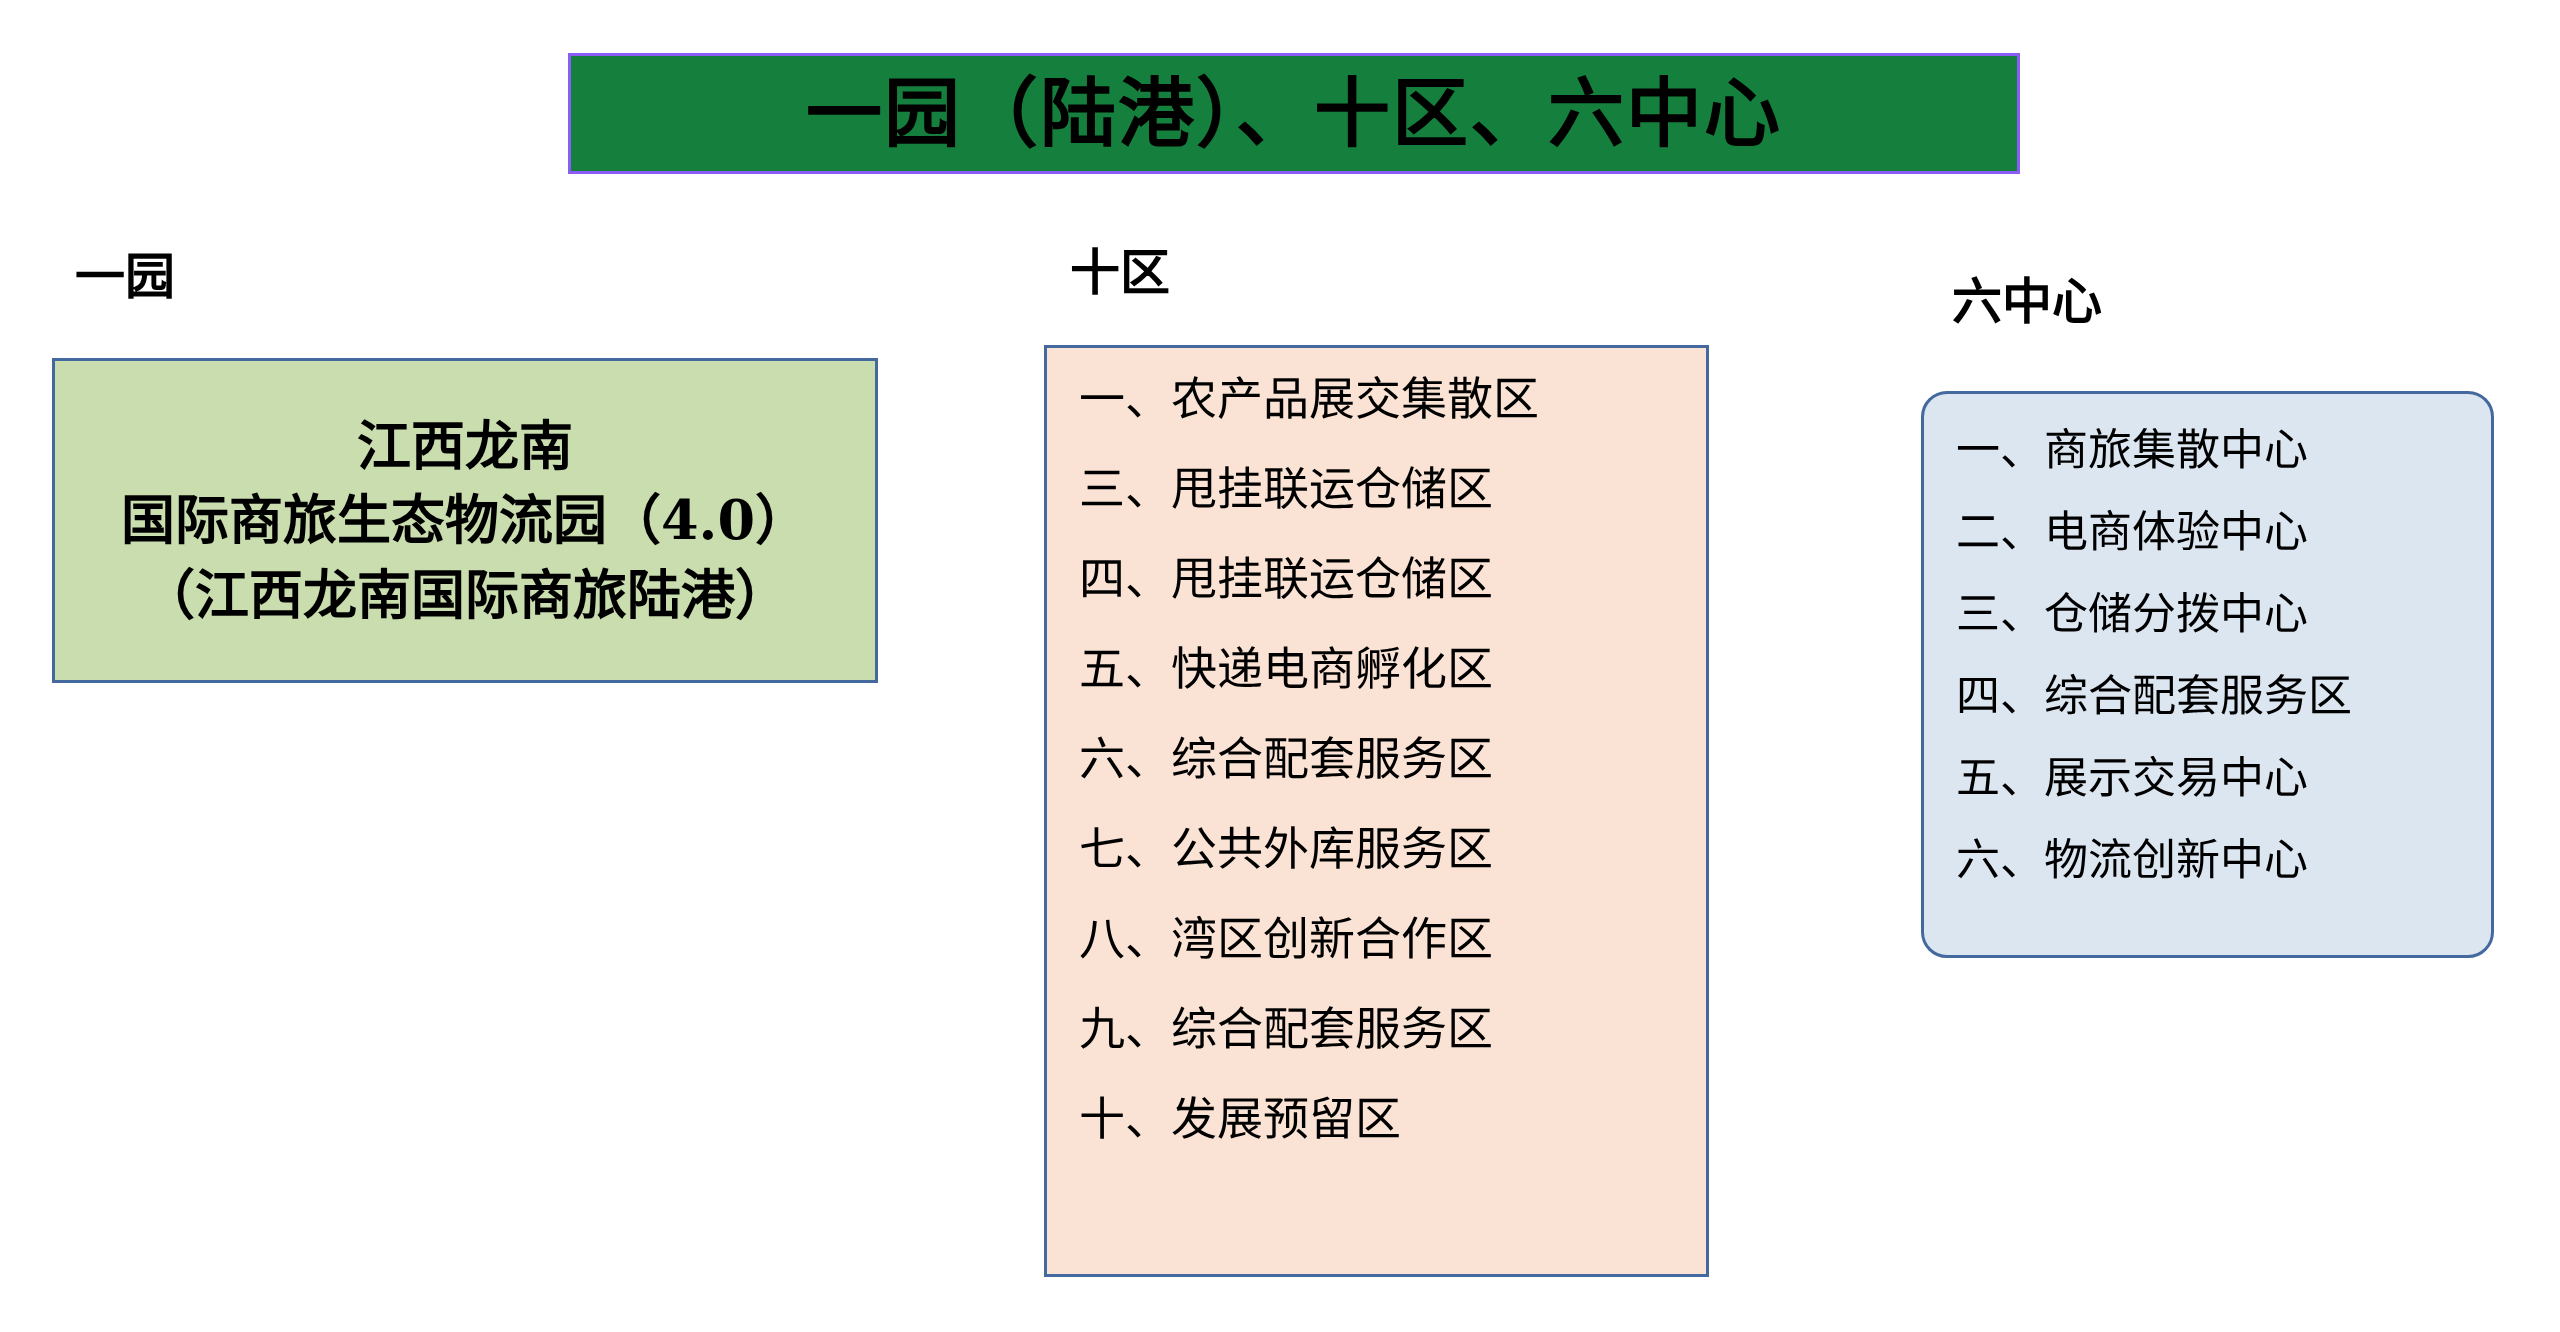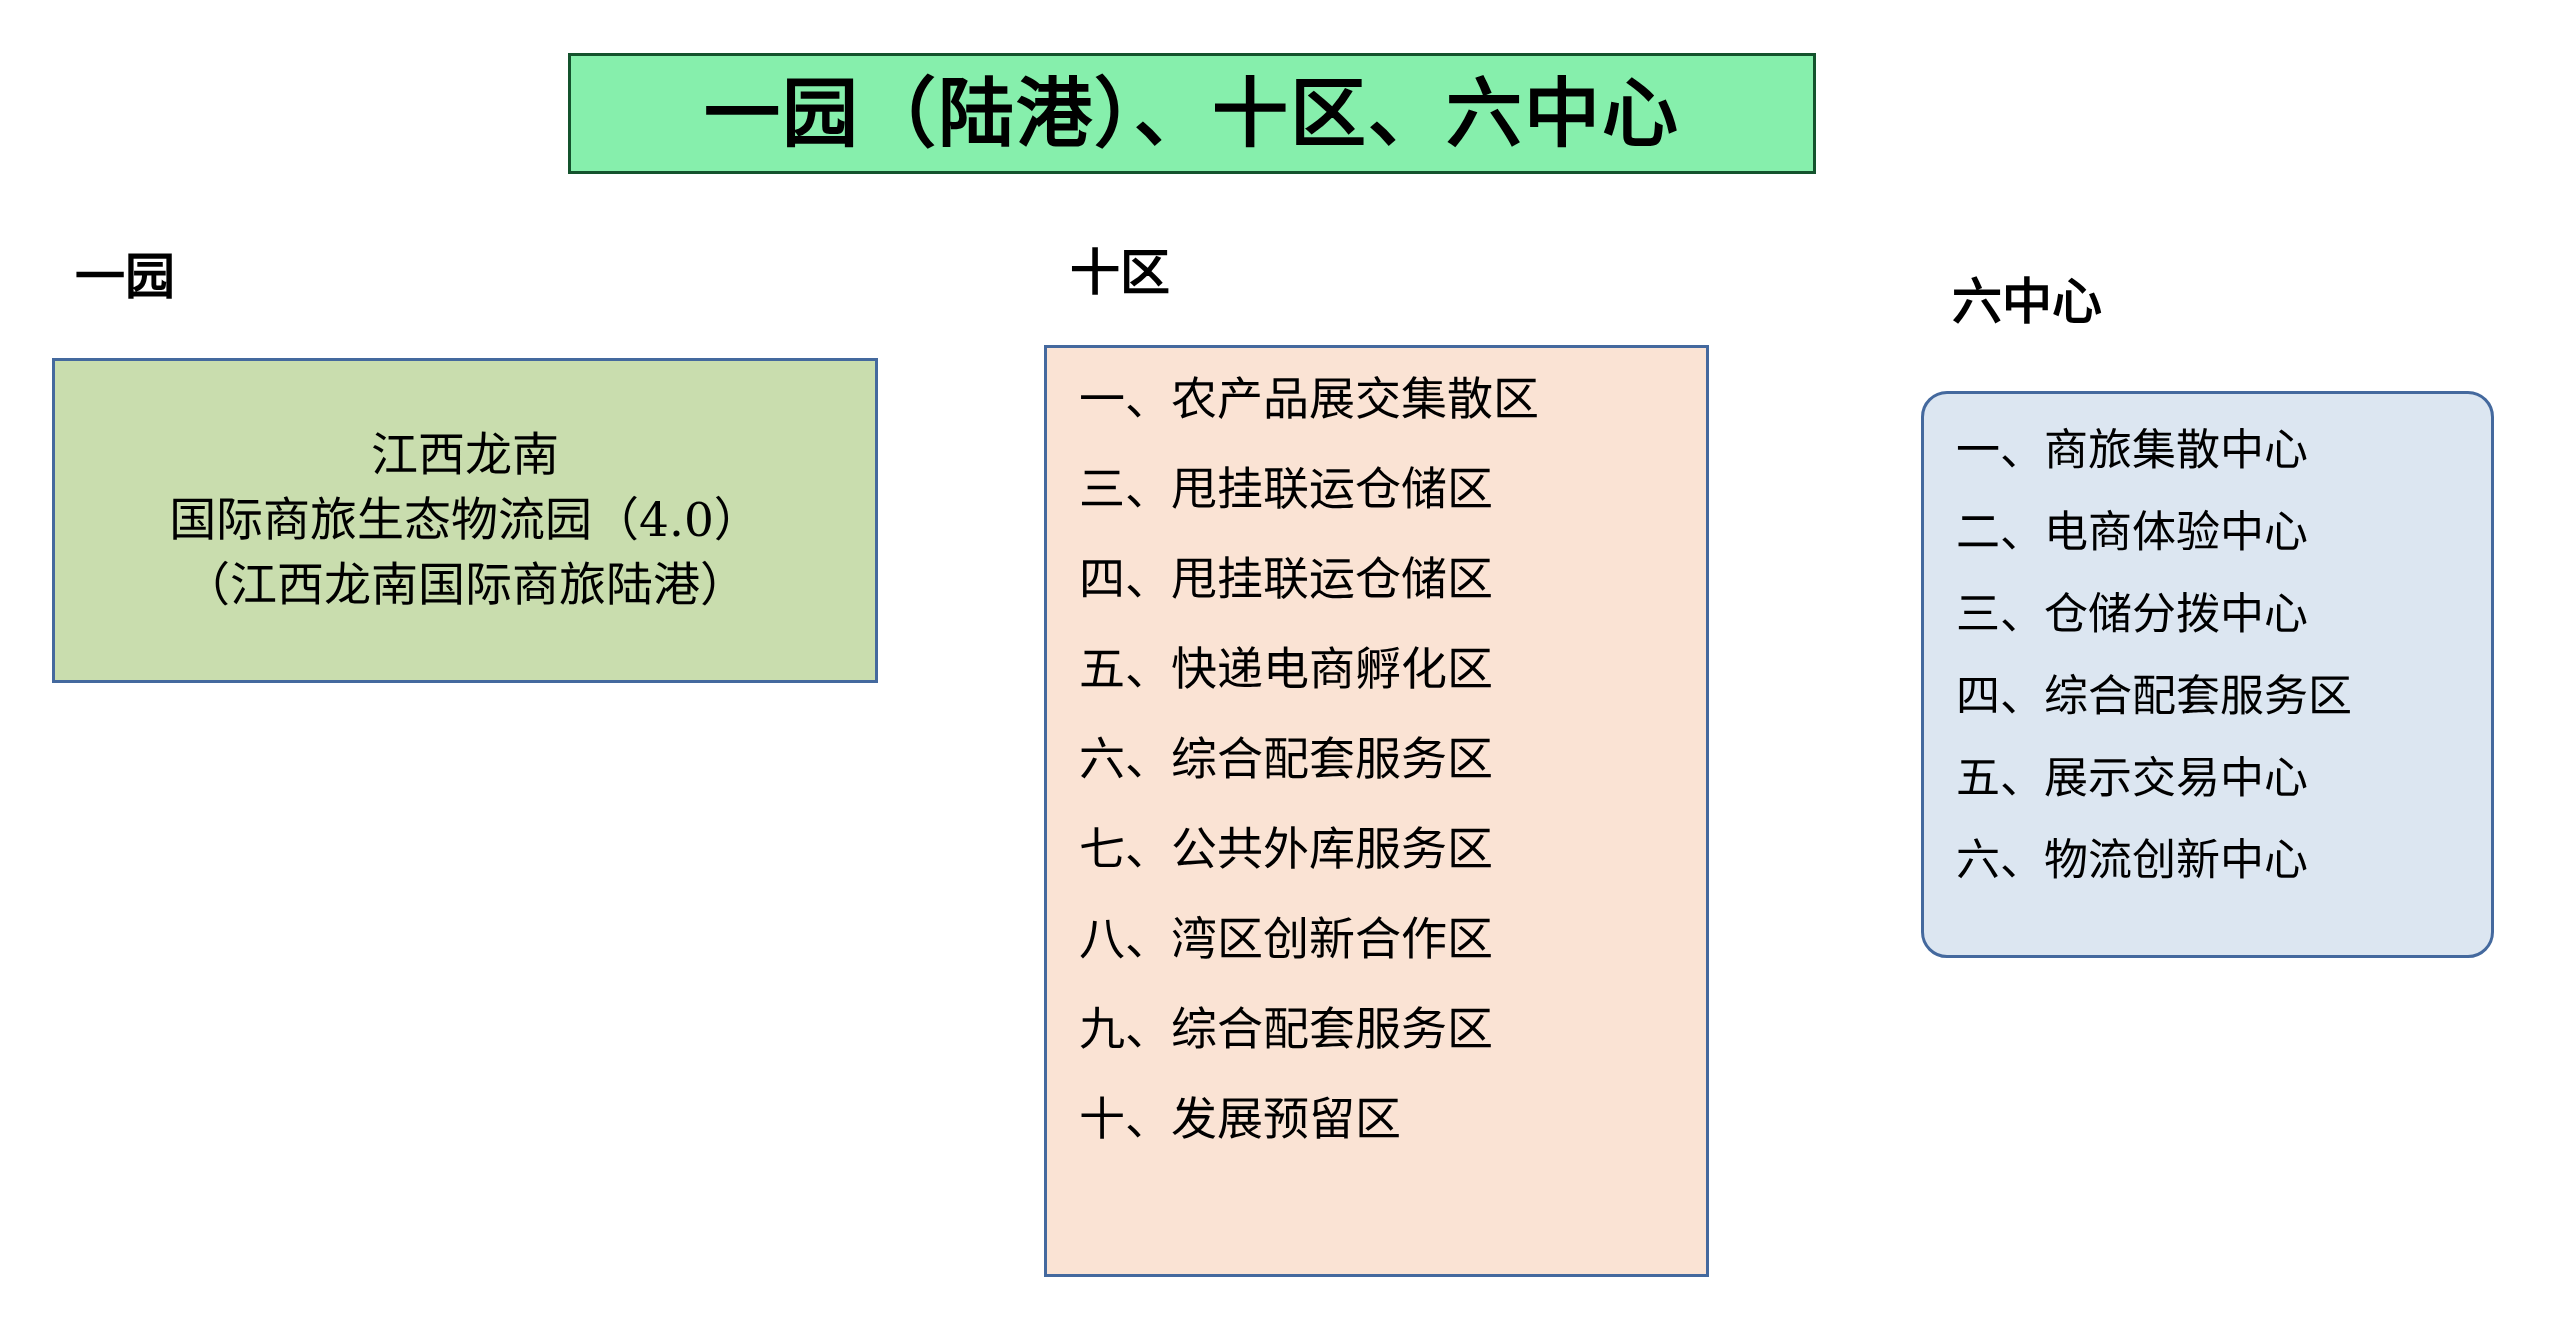--- a/index.html
+++ b/index.html
@@ -16,25 +16,25 @@
     font-family: "Liberation Serif", "DejaVu Serif", serif;
     color: #000000;
     -webkit-font-smoothing: antialiased;
   }
 
   
   #title-box {
     position: absolute;
     left: 568px;
     top: 53px;
-    width: 1248px;
+    width: 1452px;
     height: 121px;
     box-sizing: border-box;
-    border: 3px solid #14532d;
-    background: #86efac;
+    border: 3px solid #8b5cf6;
+    background: #15803d;
     display: flex;
     align-items: center;
     justify-content: center;
   }
   #title-text {
     font-size: 76px;
     font-weight: bold;
     letter-spacing: 2px;
     line-height: 1;
     white-space: nowrap;
@@ -68,22 +68,22 @@
     width: 826px;
     height: 325px;
     background: #C9DDAE;
     display: flex;
     flex-direction: column;
     align-items: center;
     justify-content: center;
     padding: 10px 12px;
   }
   #panel-yiyuan .line {
-    font-size: 47px;
-    font-weight: normal;
+    font-size: 54px;
+    font-weight: bold;
     line-height: 1.38;
     text-align: center;
     white-space: nowrap;
     font-family: "DejaVu Serif", "Liberation Serif", serif;
   }
 
   
   #panel-shiqu {
     left: 1044px;
     top: 345px;

